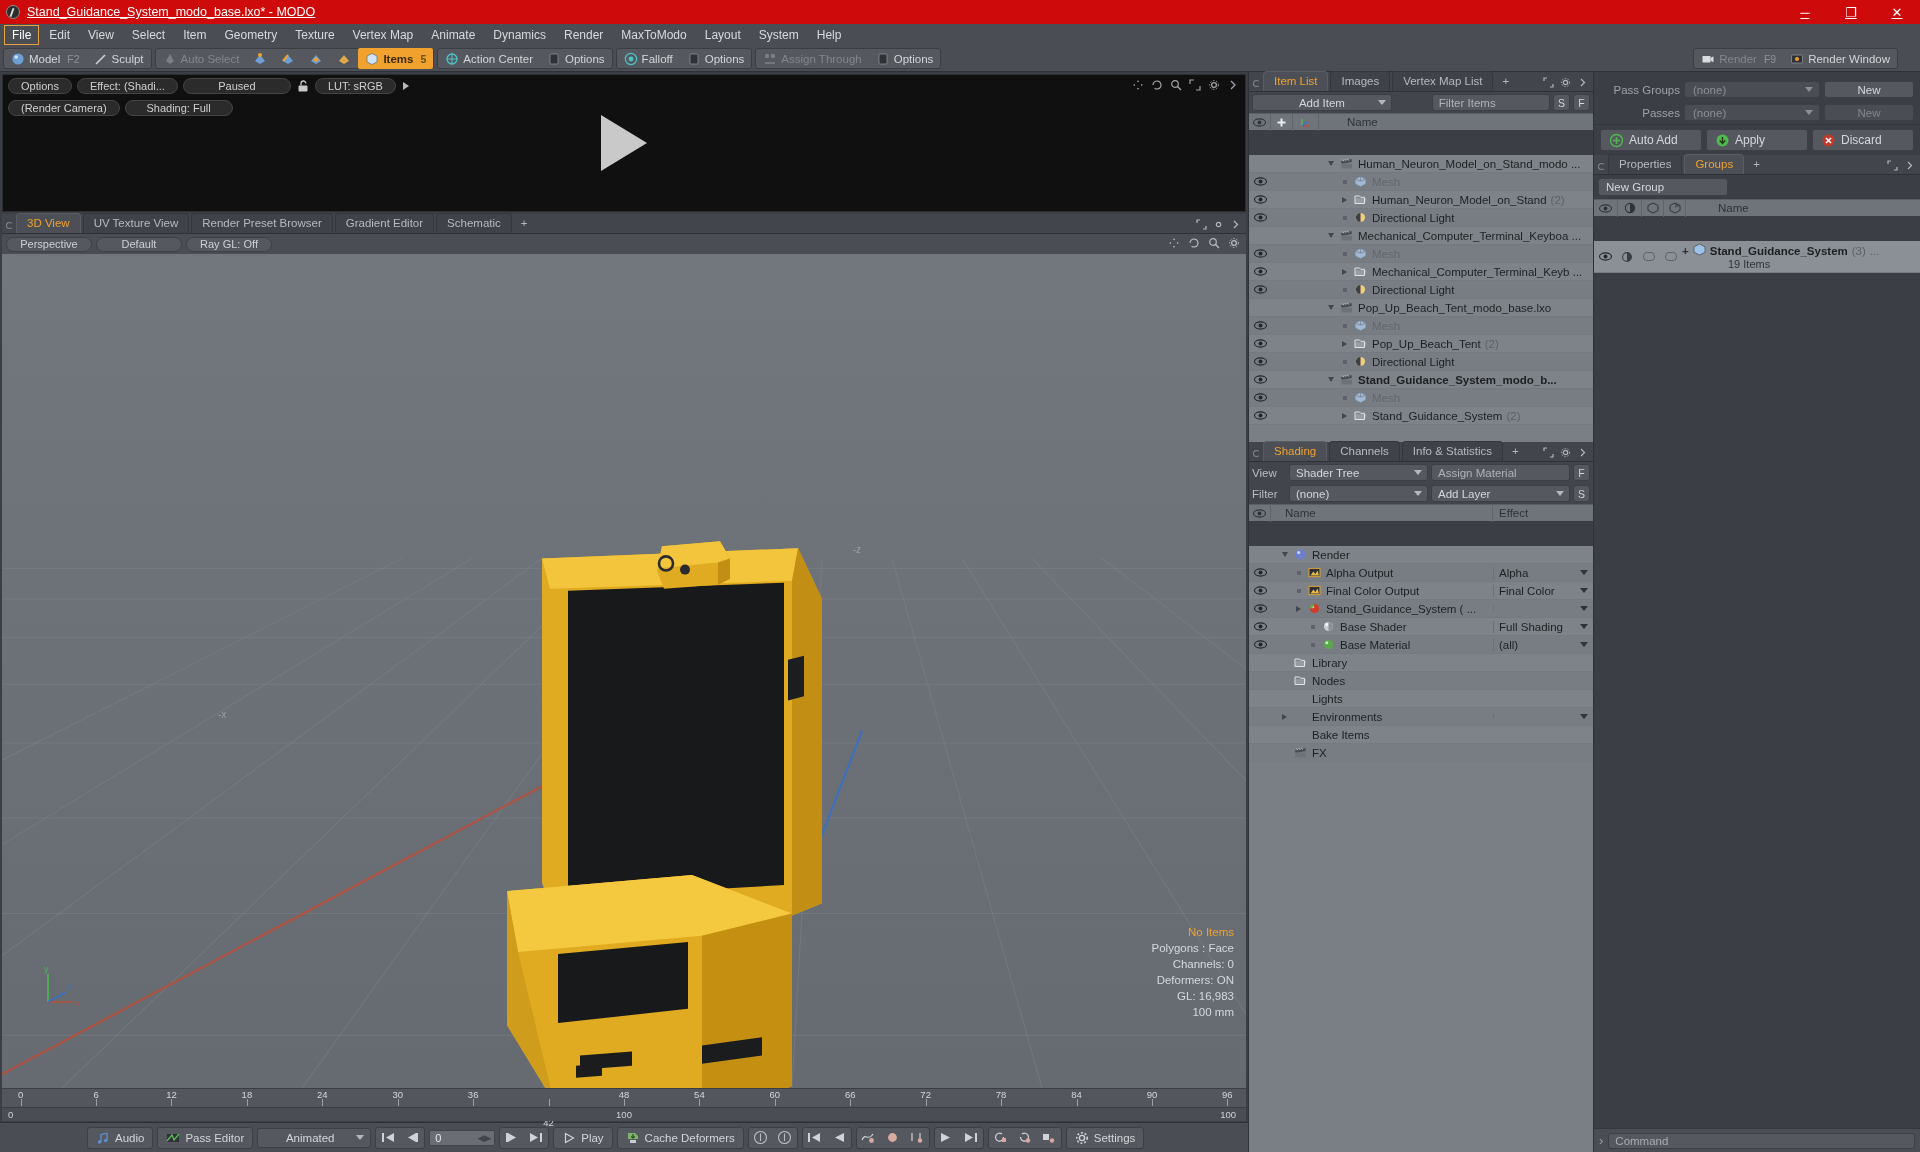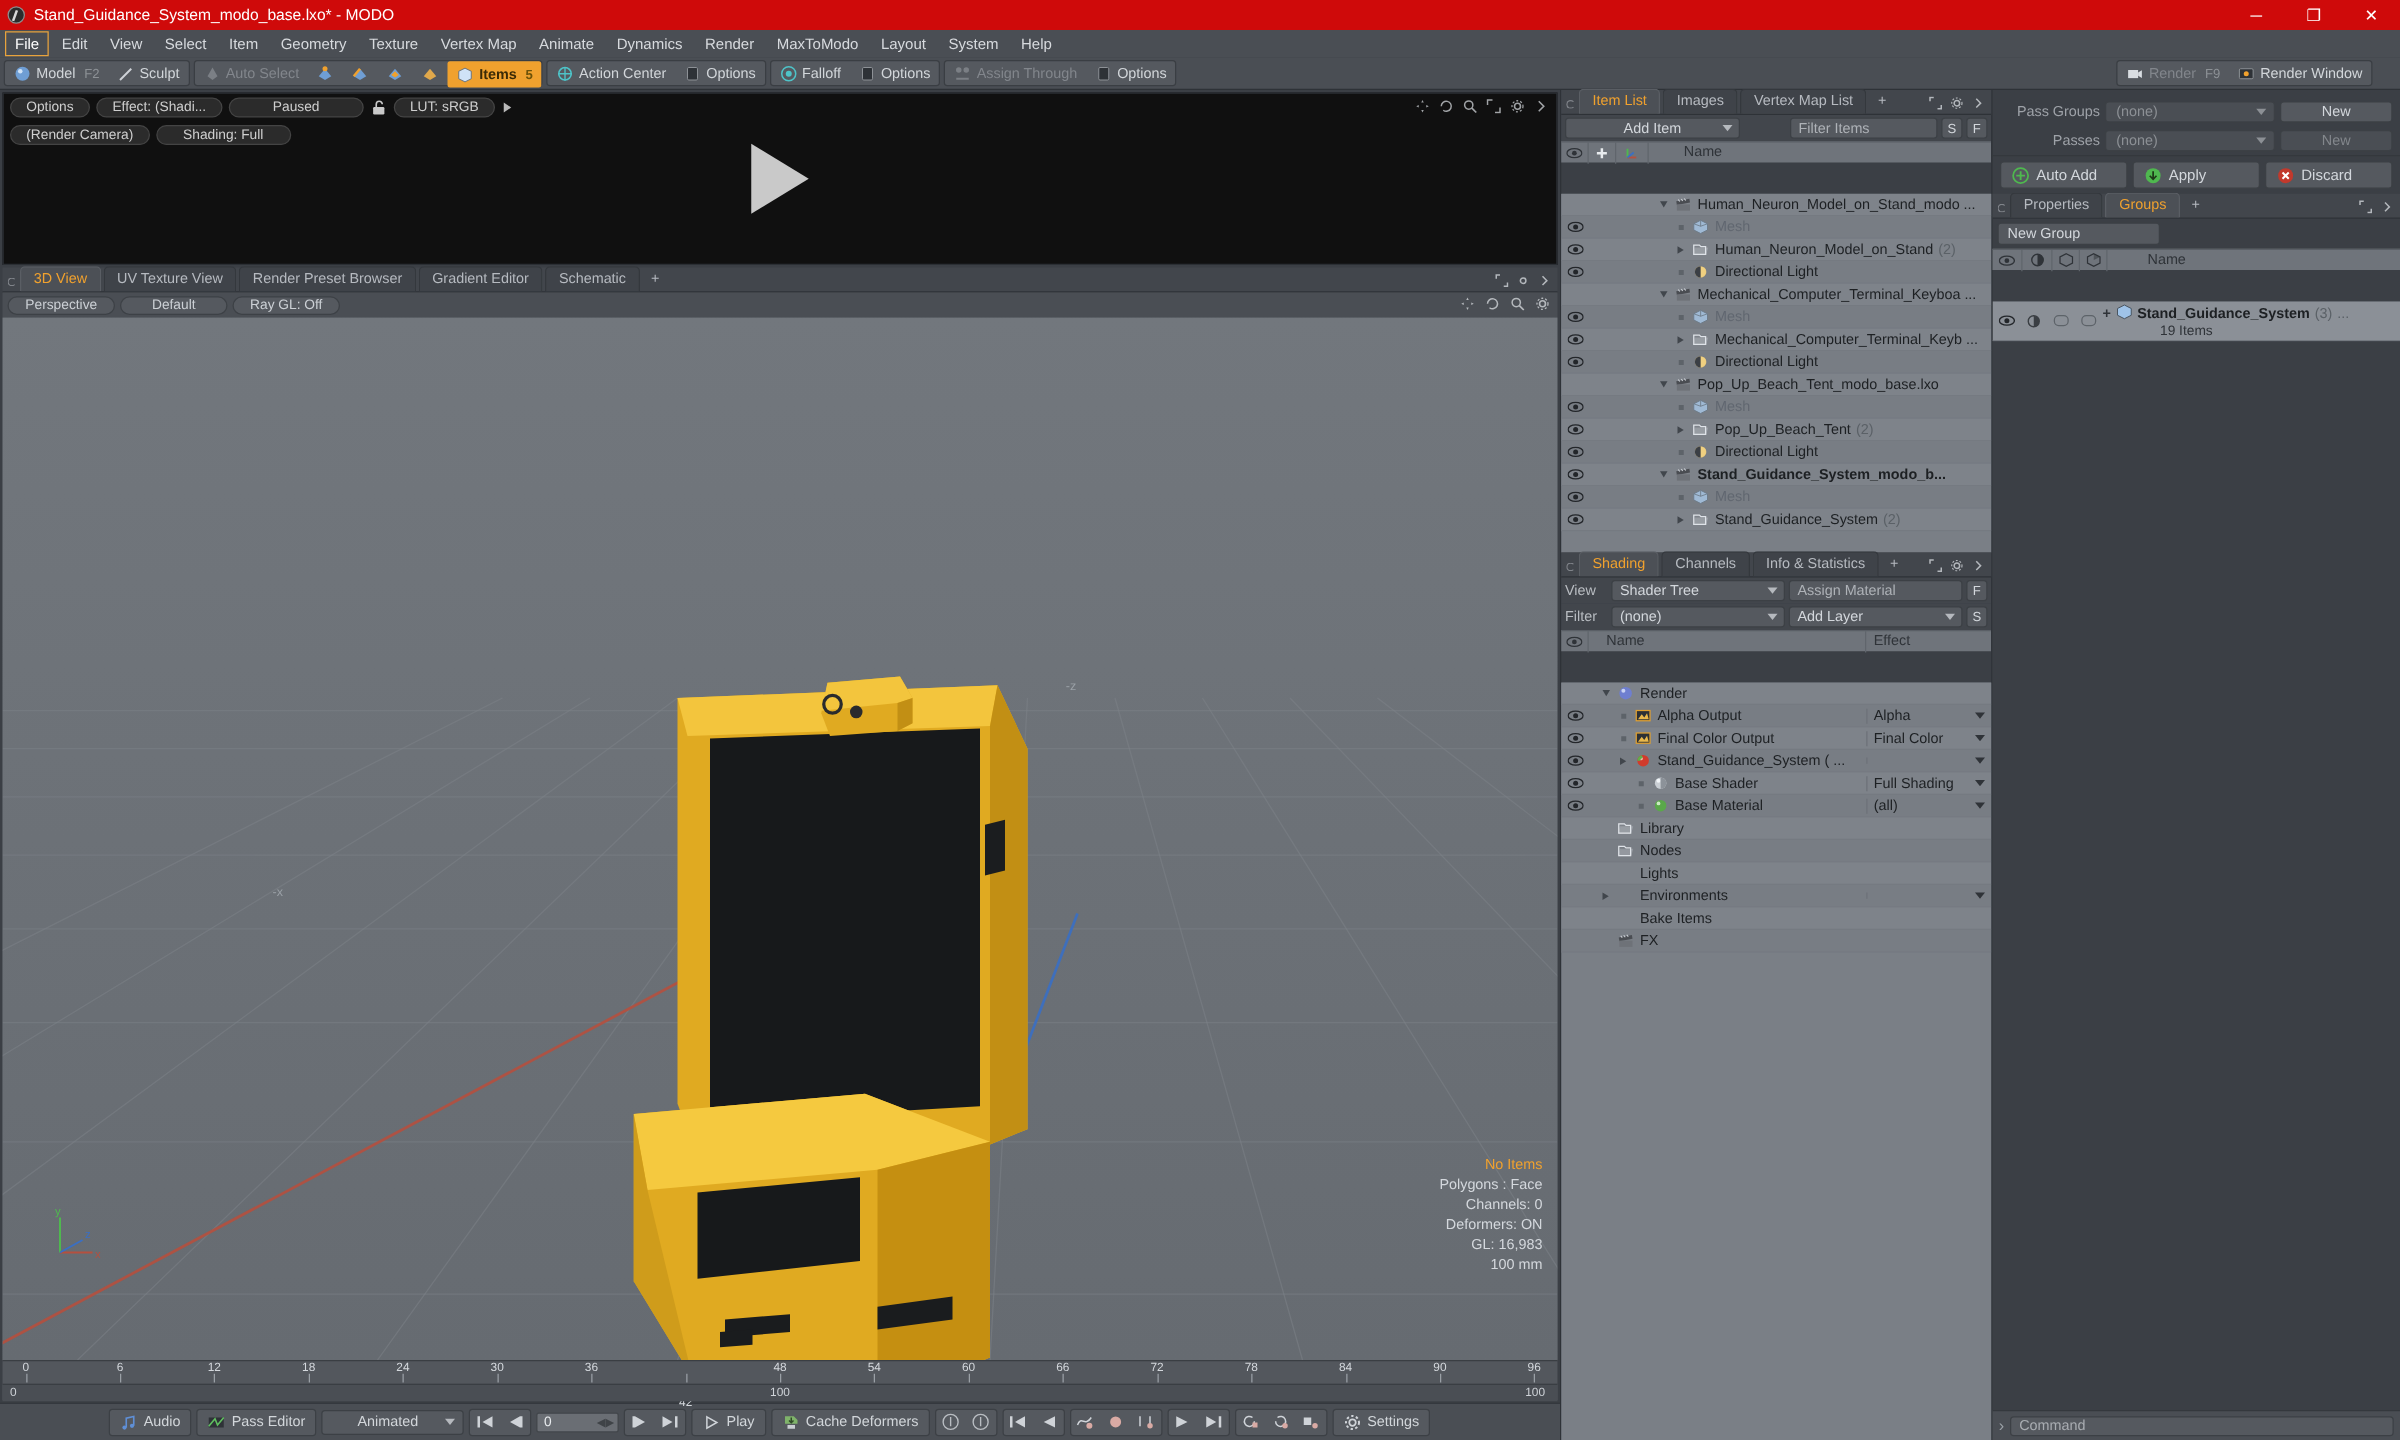--- a/index.html
+++ b/index.html
@@ -9,42 +9,42 @@
     background:#3b3f45;
     color:#c8ccd2;
     font-size:12px;
     -webkit-font-smoothing:antialiased;
   }
   .app { width:1920px; height:1152px; display:flex; flex-direction:column; }
 
   
   .titlebar {
     height:24px; background:#cf0a0a; display:flex; align-items:center;
-    flex:0 0 24px; color:#fff; font-size:12.5px; padding-left:6px;
+    flex:0 0 24px; color:#fff; font-size:12.5px; padding-left:6px;text-decoration:underline;
   }
   .titlebar .logo {
     width:14px;height:14px;border-radius:50%;background:#2c2c2c;
     border:1px solid #8e8e8e; margin-right:7px; position:relative;flex:0 0 14px;
   }
   .titlebar .logo:after{
     content:"";position:absolute;left:4px;top:2px;width:2px;height:9px;
     background:#d9d9d9;transform:rotate(20deg);
   }
   .titlebar .ttext{flex:1;}
   .winbtns{display:flex;height:24px;}
   .winbtn{width:46px;height:24px;display:flex;align-items:center;justify-content:center;color:#fff;font-size:13px;}
 
   
   .menubar{height:22px;flex:0 0 22px;background:#4a4e54;display:flex;align-items:center;padding-left:4px;gap:2px;}
   .menuitem{padding:2px 8px;font-size:12px;color:#d7dade;line-height:16px;}
   .menuitem.active{background:#4a4e54;border:1px solid #e8a33d;color:#fff;padding:1px 7px;}
 
   
   .modebar{height:26px;flex:0 0 26px;background:#4a4e54;display:flex;align-items:center;padding:0 3px;gap:3px;border-bottom:1px solid #2e3237;}
-  .grp{display:flex;background:#55595f;border:1px solid #3a3e43;border-radius:3px;height:21px;}
+  .grp{display:flex;align-items:center;background:#55595f;border:1px solid #3a3e43;border-radius:3px;height:21px;}
   .tbtn{display:flex;align-items:center;gap:4px;padding:0 7px;height:19px;font-size:11.5px;color:#d2d6da;white-space:nowrap;}
   .tbtn.dim{color:#82868c;}
   .tbtn.sel{background:#f0a12e;color:#3a2a06;border-radius:2px;height:21px;font-weight:bold;}
   .tbtn .key{color:#8d9196;font-size:10.5px;margin-left:3px;}
   .ico{width:14px;height:14px;flex:0 0 14px;display:inline-block;}
 
   
   .main{flex:1;display:flex;min-height:0;}
   .leftcol{width:1248px;flex:0 0 1248px;display:flex;flex-direction:column;background:#3b3f45;}
   .midcol{width:345px;flex:0 0 345px;display:flex;flex-direction:column;background:#3b3f45;border-left:1px solid #2e3237;}

